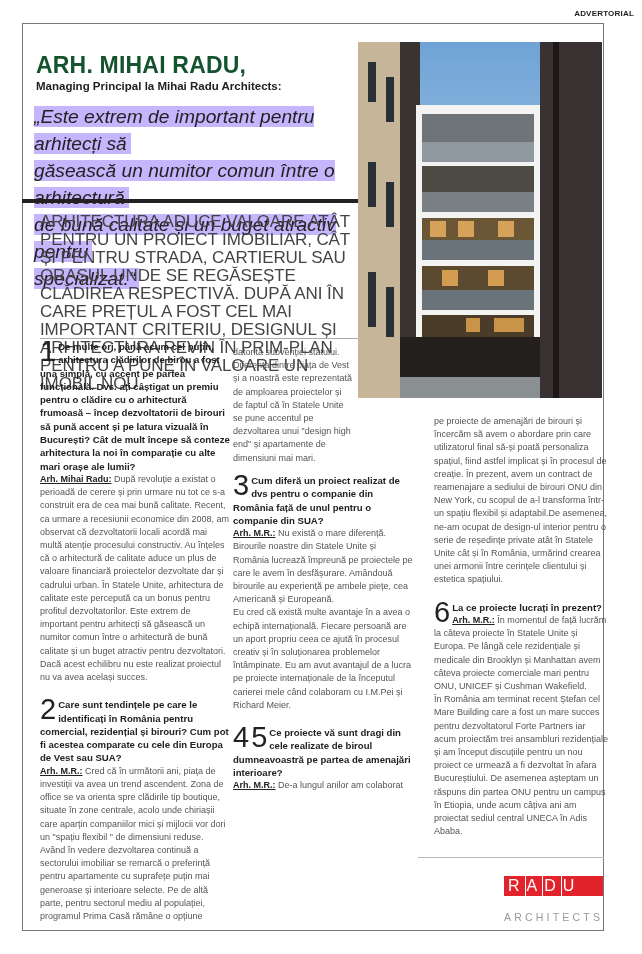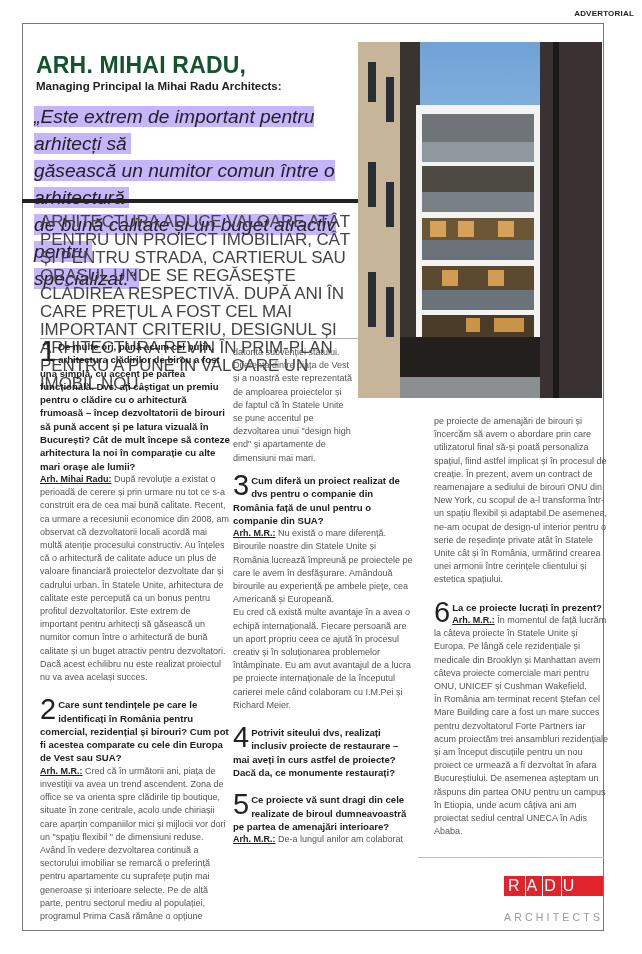--- a/index.html
+++ b/index.html
@@ -131,21 +131,20 @@
     <span>Cum diferă un proiect realizat de dvs pentru o companie din România față de unul pentru o companie din SUA?</span>
   </p>
   <p>
     <span class="who">Arh. M.R.:</span>
     <span>Nu există o mare diferență. Birourile noastre din Statele Unite și România lucrează împreună pe proiectele pe care le avem în desfășurare. Amândouă birourile au experiență pe ambele piețe, cea Americană și Europeană.</span>
   </p>
   <p>Eu cred că există multe avantaje în a avea o echipă internațională. Fiecare persoană are un aport propriu ceea ce ajută în procesul creativ și în soluționarea problemelor întâmpinate. Eu am avut avantajul de a lucra pe proiecte internaționale de la începutul carierei mele când colaboram cu I.M.Pei și Richard Meier.</p>
 
   <p class="q" style="margin-top:14px;">
     <span class="num">4</span>
-    <span>Potrivit siteului dvs, realizați inclusiv proiecte de restaurare – mai aveți în curs astfel de proiecte? Dacă da, ce monumente restaurați?</span>
   </p>
 
   <p class="q" style="margin-top:14px;">
     <span class="num">5</span>
     <span>Ce proiecte vă sunt dragi din cele realizate de biroul dumneavoastră pe partea de amenajări interioare?</span>
   </p>
   <p>
     <span class="who">Arh. M.R.:</span>
     <span>De-a lungul anilor am colaborat</span>
   </p>

